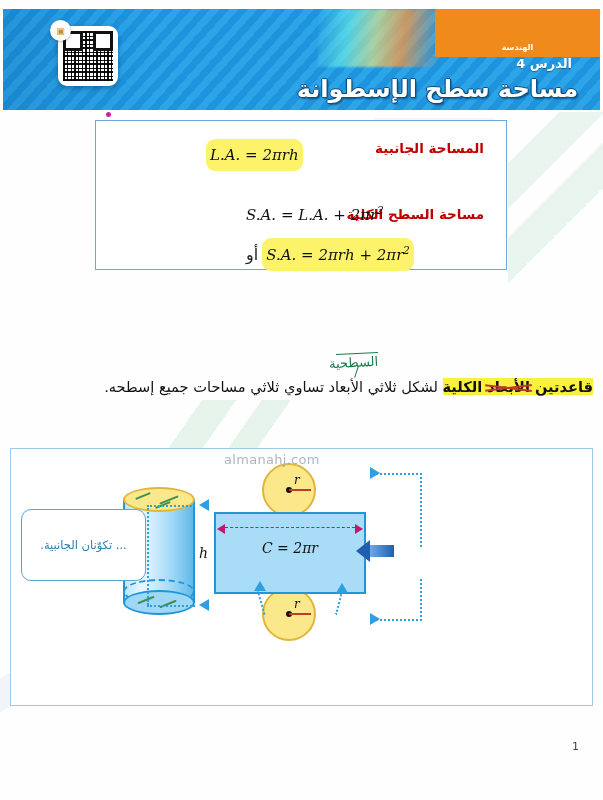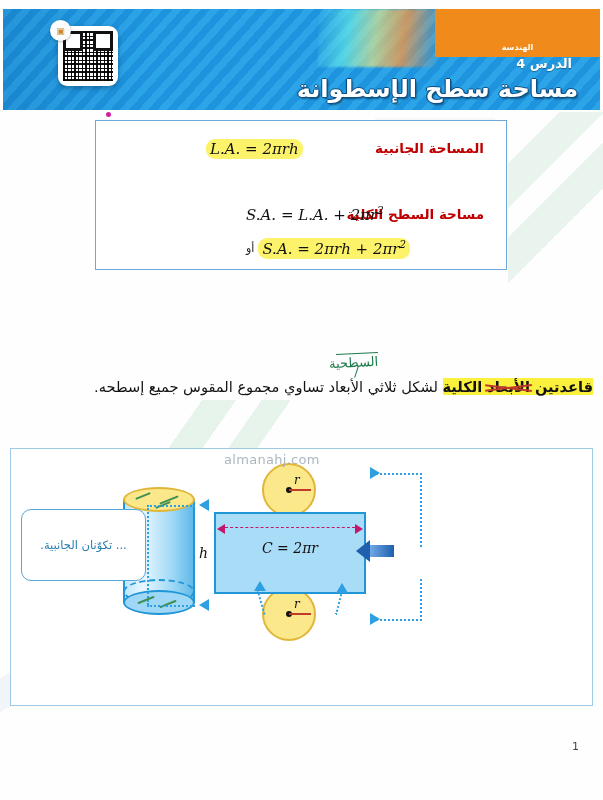--- a/index.html
+++ b/index.html
@@ -197,30 +197,30 @@
     direction: rtl;
   }
   .fmath {
     font-family: "DejaVu Serif", "Liberation Serif", serif;
     font-style: italic;
     font-size: 15px;
     color: #111;
     direction: ltr;
     white-space: nowrap;
   }
-  .hl { background: #fdf36a; padding: 1px 4px; border-radius: 9px; }
+  .hl { background: #fdf36a; padding: 7px 4px; border-radius: 9px; }
   .row1-label { top: 19px; right: 22px; }
   .row1-math  { top: 18px; left: 110px; }
   .row2-label { top: 85px; right: 22px; }
   .row2-math  { top: 84px; left: 150px; }
   .row3-math  { top: 117px; left: 150px; }
   .or-word {
     font-family: "DejaVu Sans", sans-serif;
     font-style: normal;
-    font-size: 11px;
+    font-size: 16px;
     color: #222;
     direction: rtl;
     margin-right: 4px;
   }
   sup { font-size: .68em; vertical-align: super; }
 
   
   .para {
     position: absolute;
     direction: rtl;
@@ -534,21 +534,21 @@
       <span class="or-word">أو</span>
     </div>
   </div>
 
 
   <div class="handwrite-bar"></div>
   <div class="handwrite">السطحية</div>
   <div class="handwrite-arrow"></div>
 
   <div class="para para-2">
-    <span class="mark">قاعدتين </span><span class="strike-red">الأبعاد</span><span class="mark"> الكلية</span><span> لشكل ثلاثي الأبعاد تساوي مجموع المقوس جميع إسطحه.</span>
+    <span class="mark">قاعدتين </span><span class="strike-red">الأبعاد</span><span class="mark"> الكلية</span><span> لشكل ثلاثي الأبعاد تساوي ثلاثي مساحات جميع إسطحه.</span>
   </div>
 
   <div class="diagram">
 
     <div class="dline dvert" style="top:24px; right:170px; height:74px;"></div>
     <div class="dline" style="top:24px; right:170px; width:50px;"></div>
     <div class="arrow-r" style="top:18px; right:212px;"></div>
 
     <div class="dline dvert" style="top:130px; right:170px; height:42px;"></div>
     <div class="dline" style="top:170px; right:170px; width:50px;"></div>

